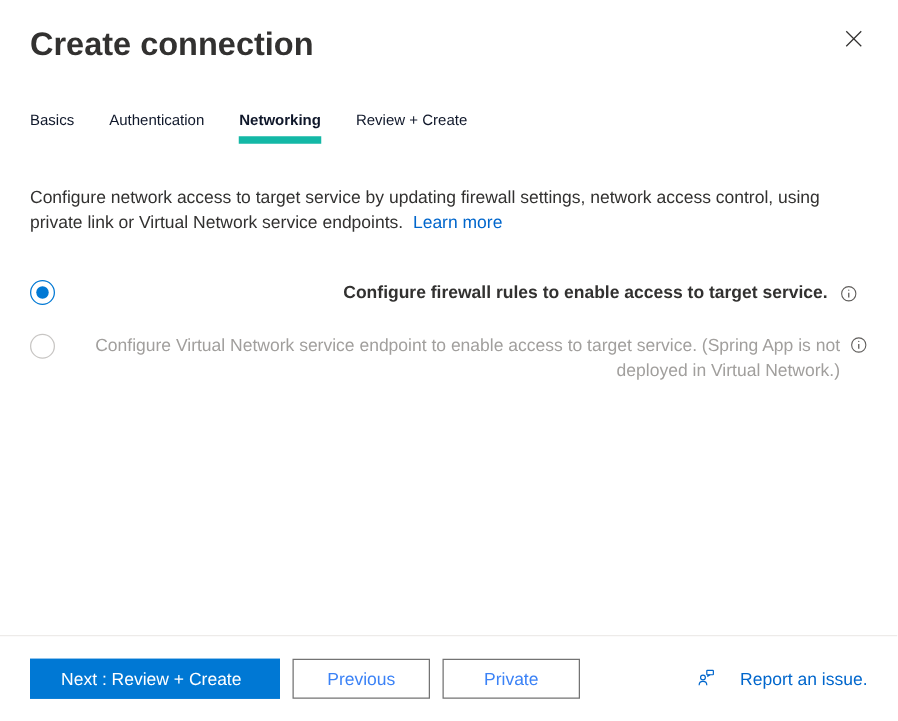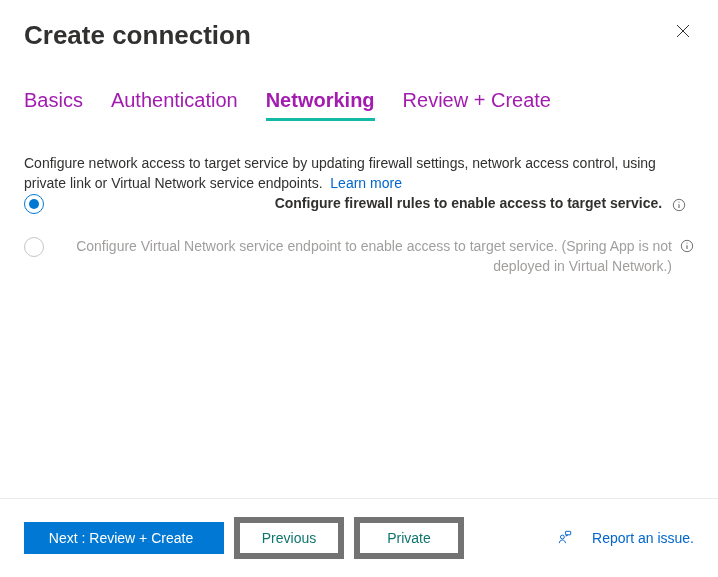--- a/index.html
+++ b/index.html
@@ -46,34 +46,35 @@
       width: 14px;
       height: 14px;
     }
     .tabs {
       display: flex;
       gap: 28px;
       border-bottom: none;
       margin-bottom: 32px;
     }
     .tab {
-      font-size: 20px;
+      font-size: 12px;
       padding-bottom: 6px;
       cursor: pointer;
-      color: #a21caf;
+      color: #0f172a;
       border-bottom: 3px solid transparent;
     }
     .tab.active {
       font-weight: 600;
-      border-bottom: 3px solid #14b8a6;
+      border-bottom: 6px solid #14b8a6;
     }
     .description {
       font-size: 14px;
       line-height: 20px;
       color: #323130;
+      margin-bottom: 36px;
     }
     .learn-more {
       color: #0066cc;
       cursor: pointer;
     }
     .options {
       display: flex;
       flex-direction: column;
       gap: 22px;
     }
@@ -155,23 +156,23 @@
     .footer {
       display: flex;
       align-items: center;
       padding: 18px 0;
       gap: 10px;
     }
     .btn {
       font-size: 14px;
       padding: 7px 18px;
       cursor: pointer;
-      border: 6px solid #737373;
+      border: 1px solid #737373;
       background: #fff;
-      color: #0f766e;
+      color: #3b82f6;
       min-width: 110px;
       font-family: inherit;
     }
     .btn.primary {
       background: #0078d4;
       color: #fff;
       border: 1px solid #0078d4;
       font-weight: 400;
       min-width: 200px;
       padding-left: 12px;

